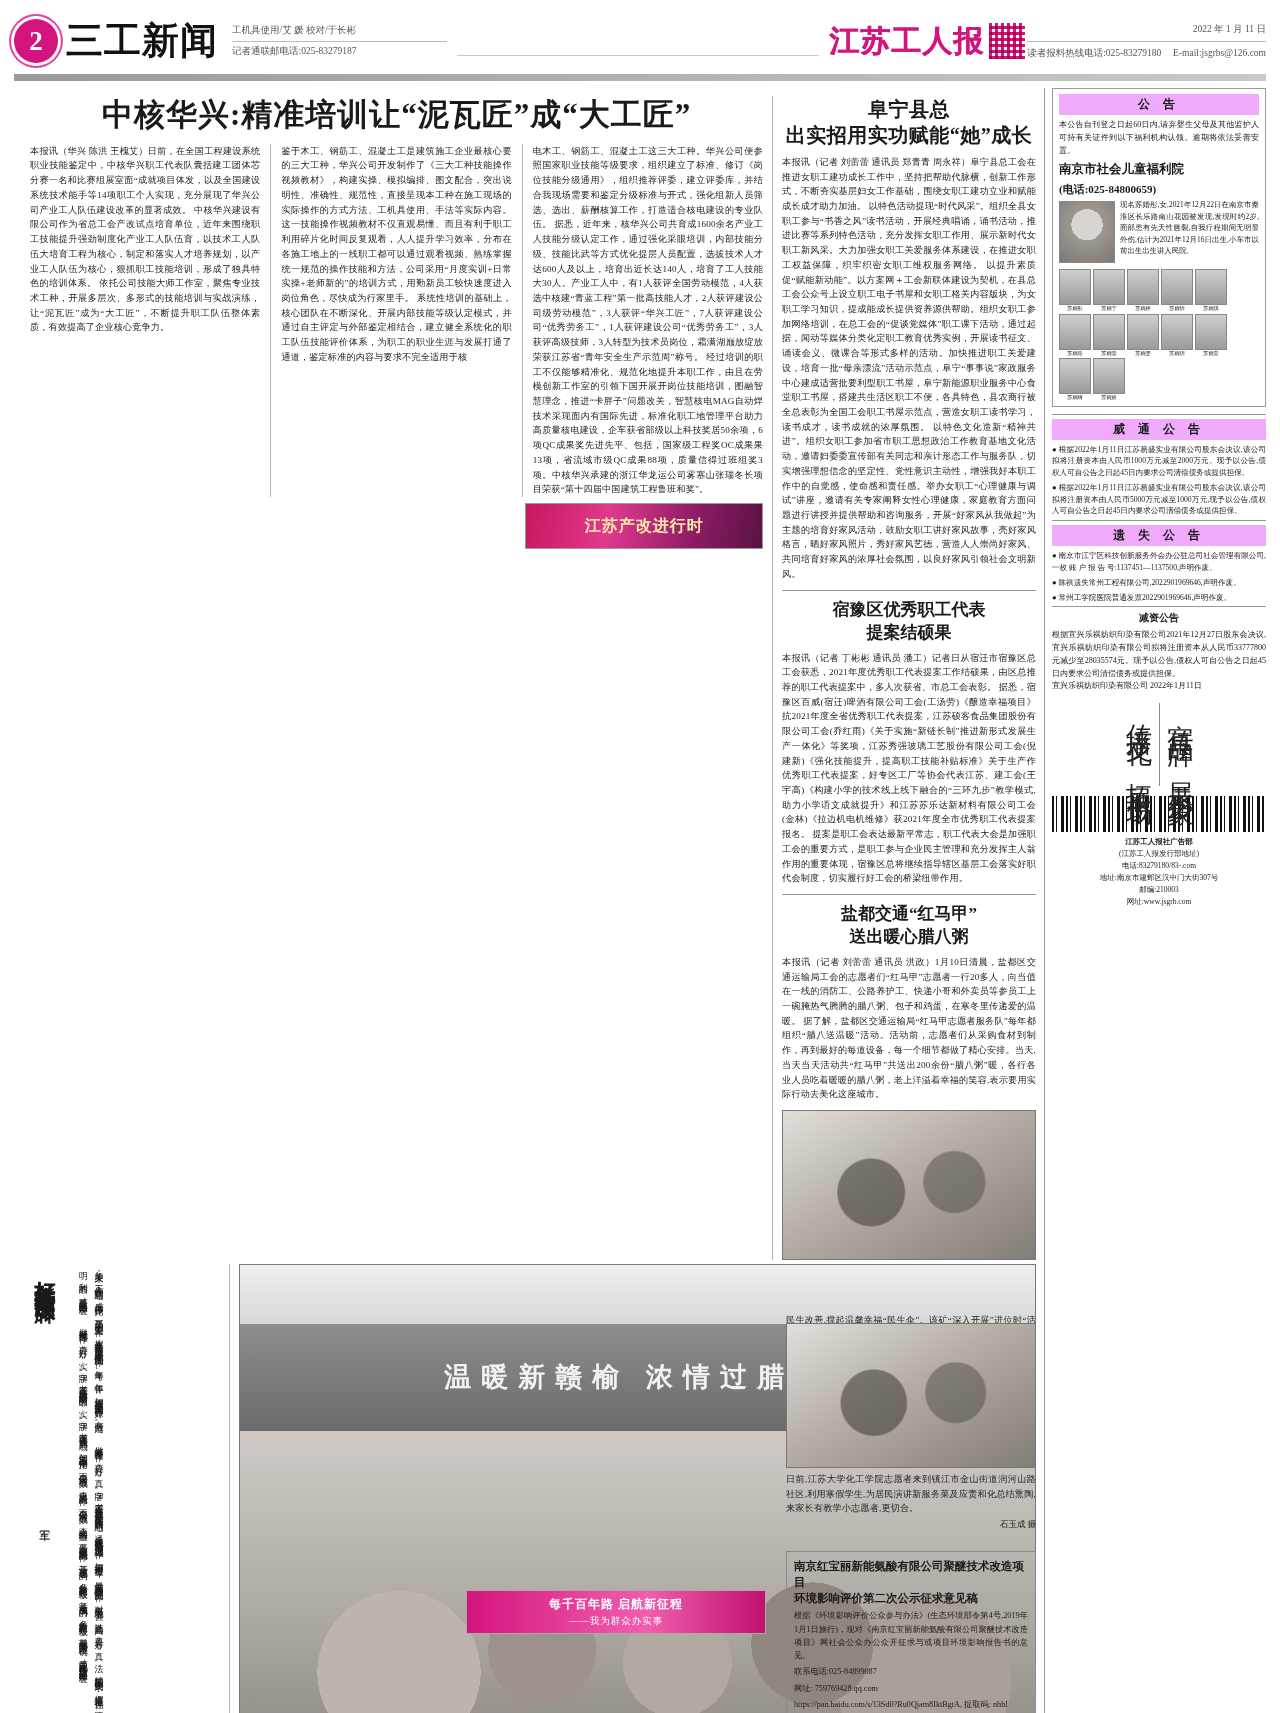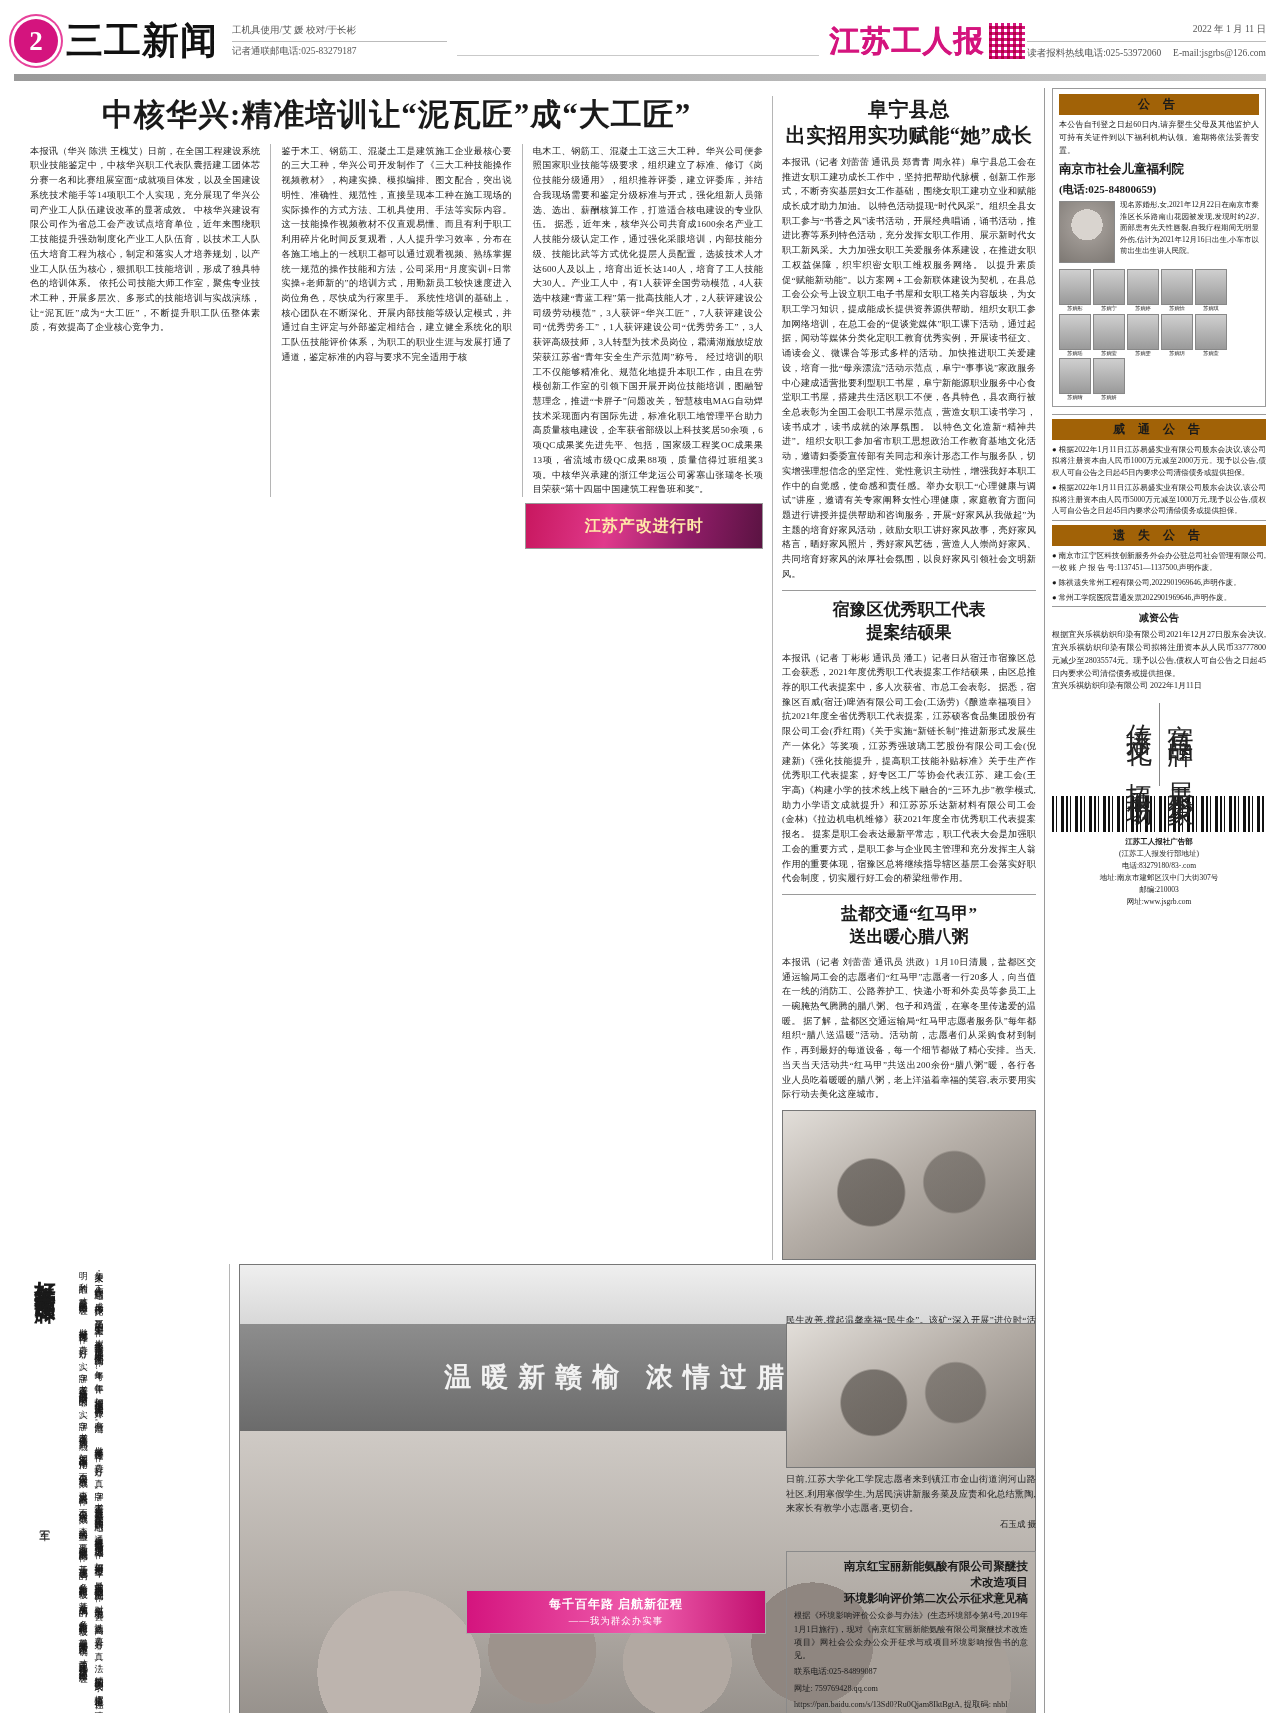--- a/index.html
+++ b/index.html
@@ -97,21 +97,21 @@
       radial-gradient(circle at 55% 72%, #b2a9a2 0 11%, transparent 11%),
       radial-gradient(circle at 72% 66%, #8f8680 0 10%, transparent 10%),
       radial-gradient(circle at 86% 78%, #a8a099 0 12%, transparent 12%),
       linear-gradient(180deg,#cfcac5,#ada7a1 60%,#8e8984);
   }
   .photo-top { position:absolute; top:0; left:0; right:0; height:13%; background:linear-gradient(180deg,#efefef,#d6d6d6); }
   .cap-sign { text-align:right; font-size:8.5px; margin-top:3px; }
 
   
   .ad-box { border:1px solid #9a9a9a; margin-bottom:7px; padding:5px 6px; }
-  .ad-hd { background:#a16207; text-align:center; font-size:12px; font-weight:bold; letter-spacing:5px; padding:2px 0; margin-bottom:4px; }
+  .ad-hd { background:#f0abfc; text-align:center; font-size:12px; font-weight:bold; letter-spacing:5px; padding:2px 0; margin-bottom:4px; }
   .ad-txt { font-size:8px; line-height:1.6; text-align:justify; }
   .ad-org { font-size:12.5px; font-weight:bold; line-height:1.35; margin:4px 0 2px; }
   .ad-grid { display:flex; flex-wrap:wrap; gap:2px; }
   .ad-kid { width:32px; }
   .ad-kid .ph { width:32px; height:36px; background:linear-gradient(180deg,#cfcfcf,#9a9a9a); border:1px solid #888; }
   .ad-kid .nm { font-size:5.2px; line-height:1.25; text-align:center; }
   .photo-sm { width:56px; height:62px; background:radial-gradient(circle at 50% 38%, #d9d4cf 0 34%, #9e9893 34%, #7d7873); border:1px solid #888; float:left; margin:2px 5px 2px 0; }
   .ad-mini-txt { font-size:7.4px; line-height:1.55; text-align:justify; }
   .dot-item { font-size:7.6px; line-height:1.55; text-align:justify; margin-bottom:3px; }
   .barcode { height:36px; margin-top:6px;
@@ -130,21 +130,21 @@
                radial-gradient(circle at 68% 48%, rgba(70,65,60,.45) 0 16%, transparent 17%); }
 
   .pink-banner {
     height:44px; background:linear-gradient(90deg,#d4147e,#f05fae 60%,#c1106f);
     color:#fff; display:flex; flex-direction:column; align-items:center; justify-content:center;
     font-size:12px; font-weight:bold; letter-spacing:1px; border:1px solid #aaa;margin-top:24px;
   }
   .pink-banner .s2 { font-size:9.5px; font-weight:normal; margin-top:2px; }
 
   .notice-box { border:1px solid #8a8a8a; padding:6px 7px; margin-top:8px; }
-  .notice-title { font-size:11.5px; font-weight:bold; text-align:right; line-height:1.4;margin-left:41px; }
+  .notice-title { font-size:11.5px; font-weight:bold; text-align:left; line-height:1.4; }
   .notice-txt { font-size:8.2px; line-height:1.62; text-align:justify; margin-top:3px; }
   .notice-contact { font-size:8.2px; line-height:1.62; margin-top:3px; }
   .center { text-align:center; }
   .mt4 { margin-top:4px; } .mt6 { margin-top:6px; } .mt8 { margin-top:8px; }
 </style>
 </head>
 <body>
 
 <div class="page">
 
@@ -156,21 +156,21 @@
       <div class="rule"></div>
       <div>记者通联邮电话:025-83279187</div>
     </div>
     <div class="mast-rule-left"></div>
     <div class="paper-logo cn">江苏工人报</div>
     <div class="qr"></div>
     <div class="mast-right">
       <div>2022 年 1 月 11 日</div>
       <div class="rule2"></div>
       <div>
-        <span>读者报料热线电话:025-53972060</span>
+        <span>读者报料热线电话:025-83279180</span>
         &nbsp;&nbsp;&nbsp;
         <span>E-mail:jsgrbs@126.com</span>
       </div>
     </div>
   </div>
   <div class="mast-bar"></div>
 
   <div class="body-grid">
 
     <div class="col-main">

